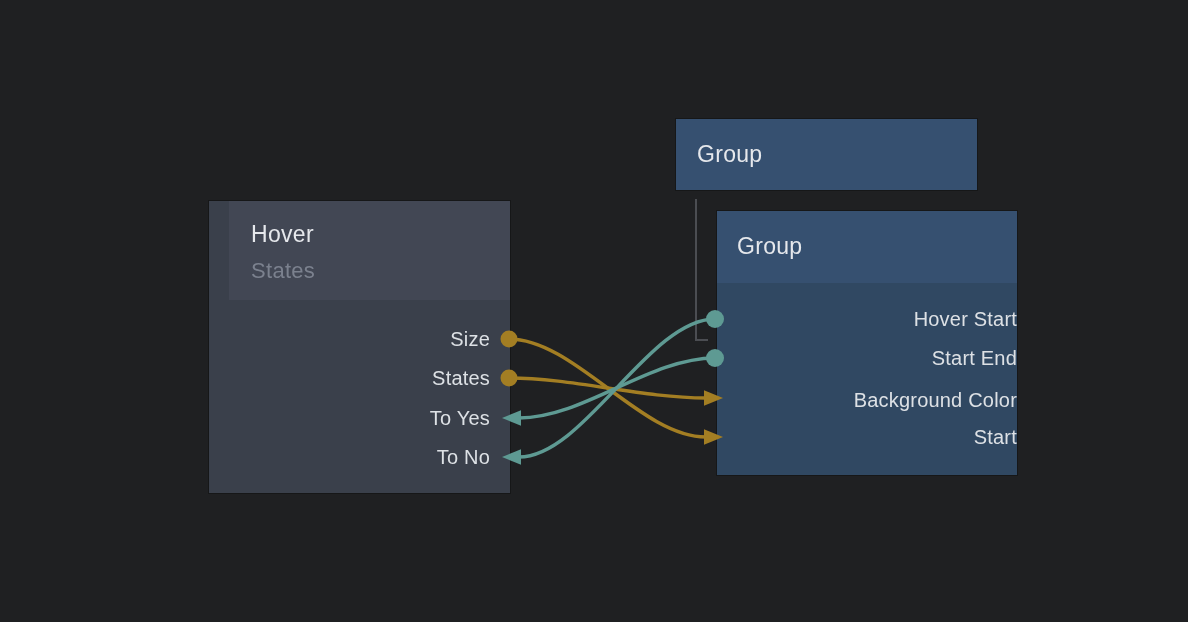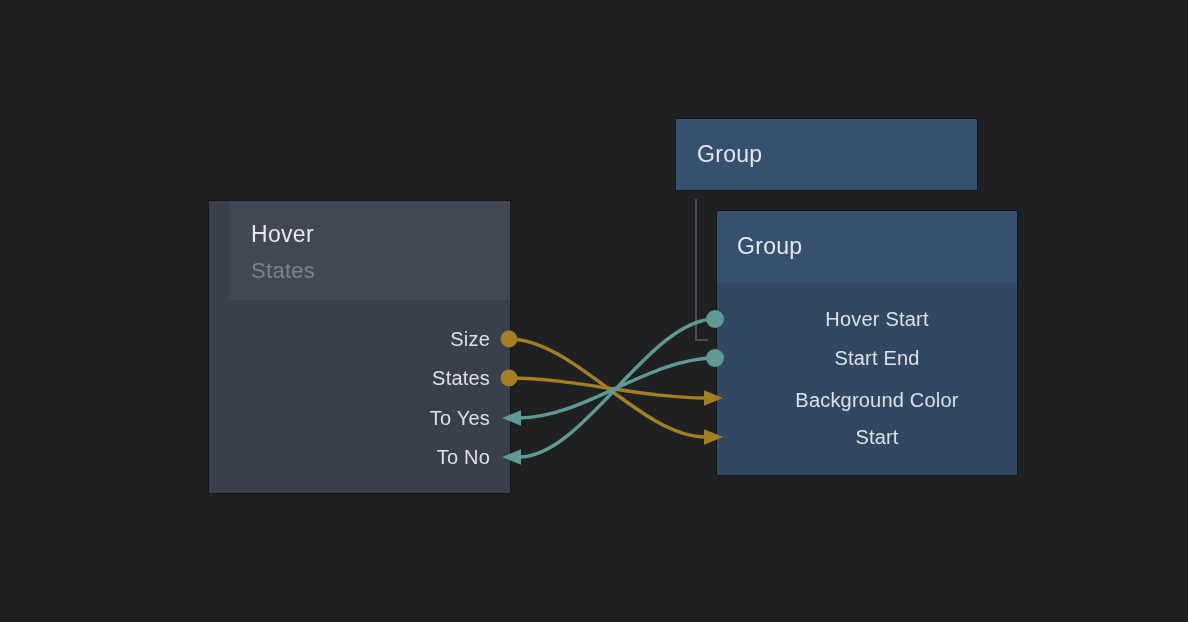--- a/index.html
+++ b/index.html
@@ -44,21 +44,21 @@
   #node-group-top .node-header{height:71px;display:flex;align-items:center;padding-left:21px;}
   
   #node-group-detail{left:717px;top:211px;width:300px;height:264px;background:var(--node-blue-body);}
   #node-group-detail .node-header{height:72px;background:var(--node-blue-header);display:flex;align-items:center;padding-left:20px;}
   .node-body{position:relative;}
   .port-row{
     position:absolute;height:40px;display:flex;align-items:center;
     font-size:20px;color:var(--port-text);letter-spacing:0.2px;
   }
   .port-row.out{right:0;padding-right:20px;justify-content:flex-end;left:0;text-align:center;}
-  .port-row.in{left:0;padding-left:20px;right:0;justify-content:center;}
+  .port-row.in{left:0;padding-left:20px;right:0;justify-content:flex-end;}
   svg.wires{position:absolute;left:0;top:0;pointer-events:none;}
   .wire{fill:none;stroke-width:3.5;stroke-linecap:round;}
   .wire.teal{stroke:var(--teal);}
   .wire.gold{stroke:var(--gold);}
   .marker.teal{fill:var(--teal);}
   .marker.gold{fill:var(--gold);}
   .parent-line{fill:none;stroke:var(--hierarchy-line);stroke-width:2;}
 </style>
 </head>
 <body>

